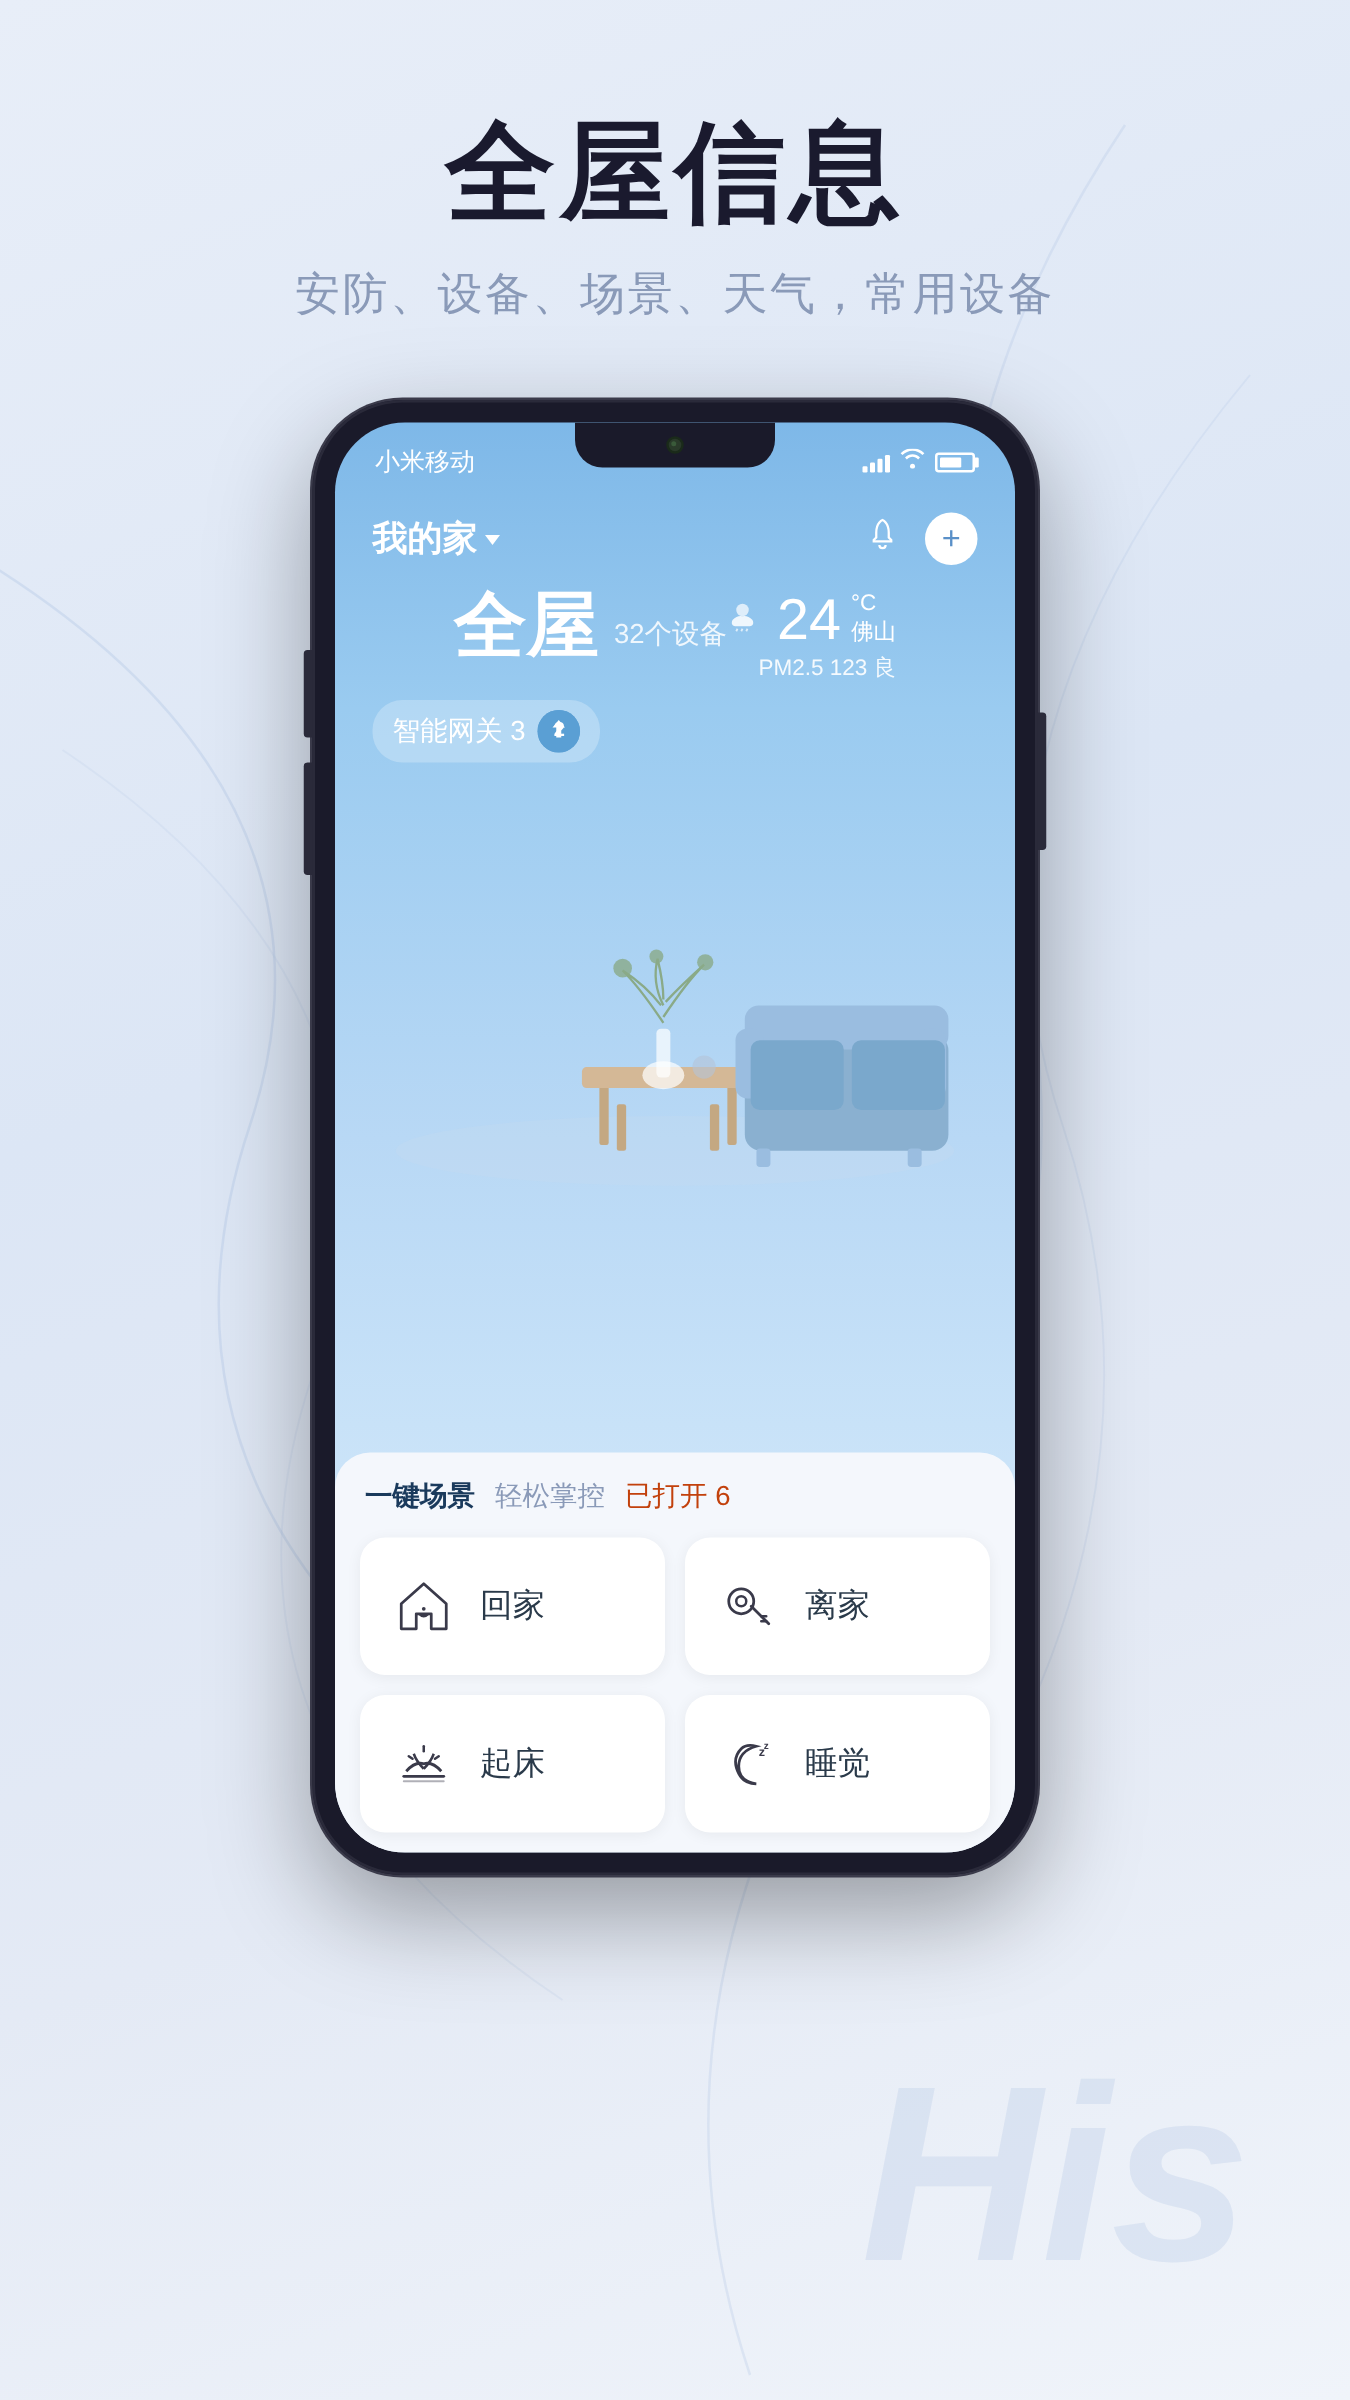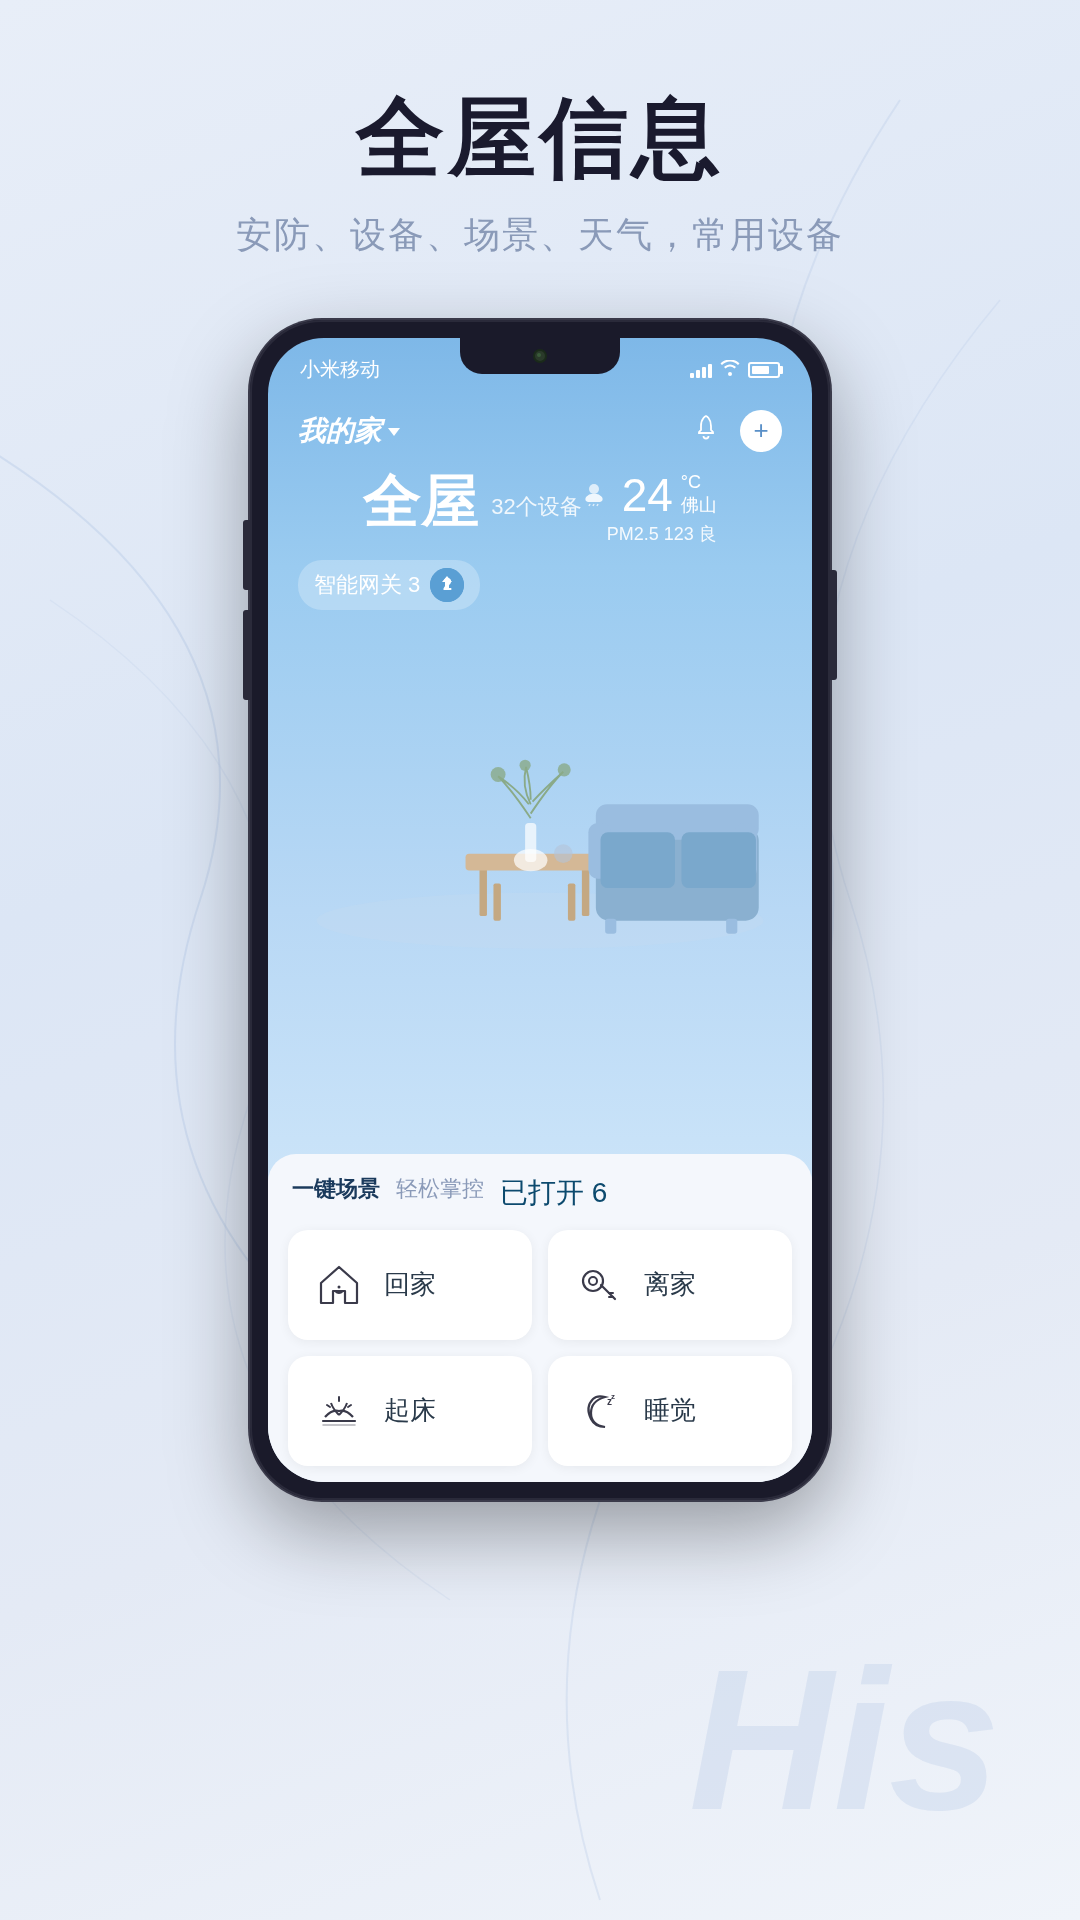--- a/index.html
+++ b/index.html
@@ -226,21 +226,20 @@
       align-items: center;
       padding: 16px 0 8px;
     }
     .home-title {
       display: flex;
       align-items: center;
       gap: 6px;
       font-size: 28px;
       color: white;
       font-weight: 600;
-      font-style: italic;
     }
     .dropdown-arrow {
       width: 0;
       height: 0;
       border-left: 6px solid transparent;
       border-right: 6px solid transparent;
       border-top: 8px solid white;
       margin-top: 3px;
     }
     .header-actions {
@@ -394,22 +393,22 @@
       font-size: 22px;
       color: #8a9ab8;
       font-weight: 400;
       cursor: pointer;
     }
     .scene-tab.active {
       color: #1a3a5c;
       font-weight: 600;
     }
     .open-count {
-      color: #0c4a6e;
-      font-size: 28px;
+      color: #c2410c;
+      font-size: 22px;
     }
 
     .scene-cards {
       display: grid;
       grid-template-columns: 1fr 1fr;
       gap: 16px;
       padding-bottom: 16px;
     }
     .scene-card {
       background: white;

